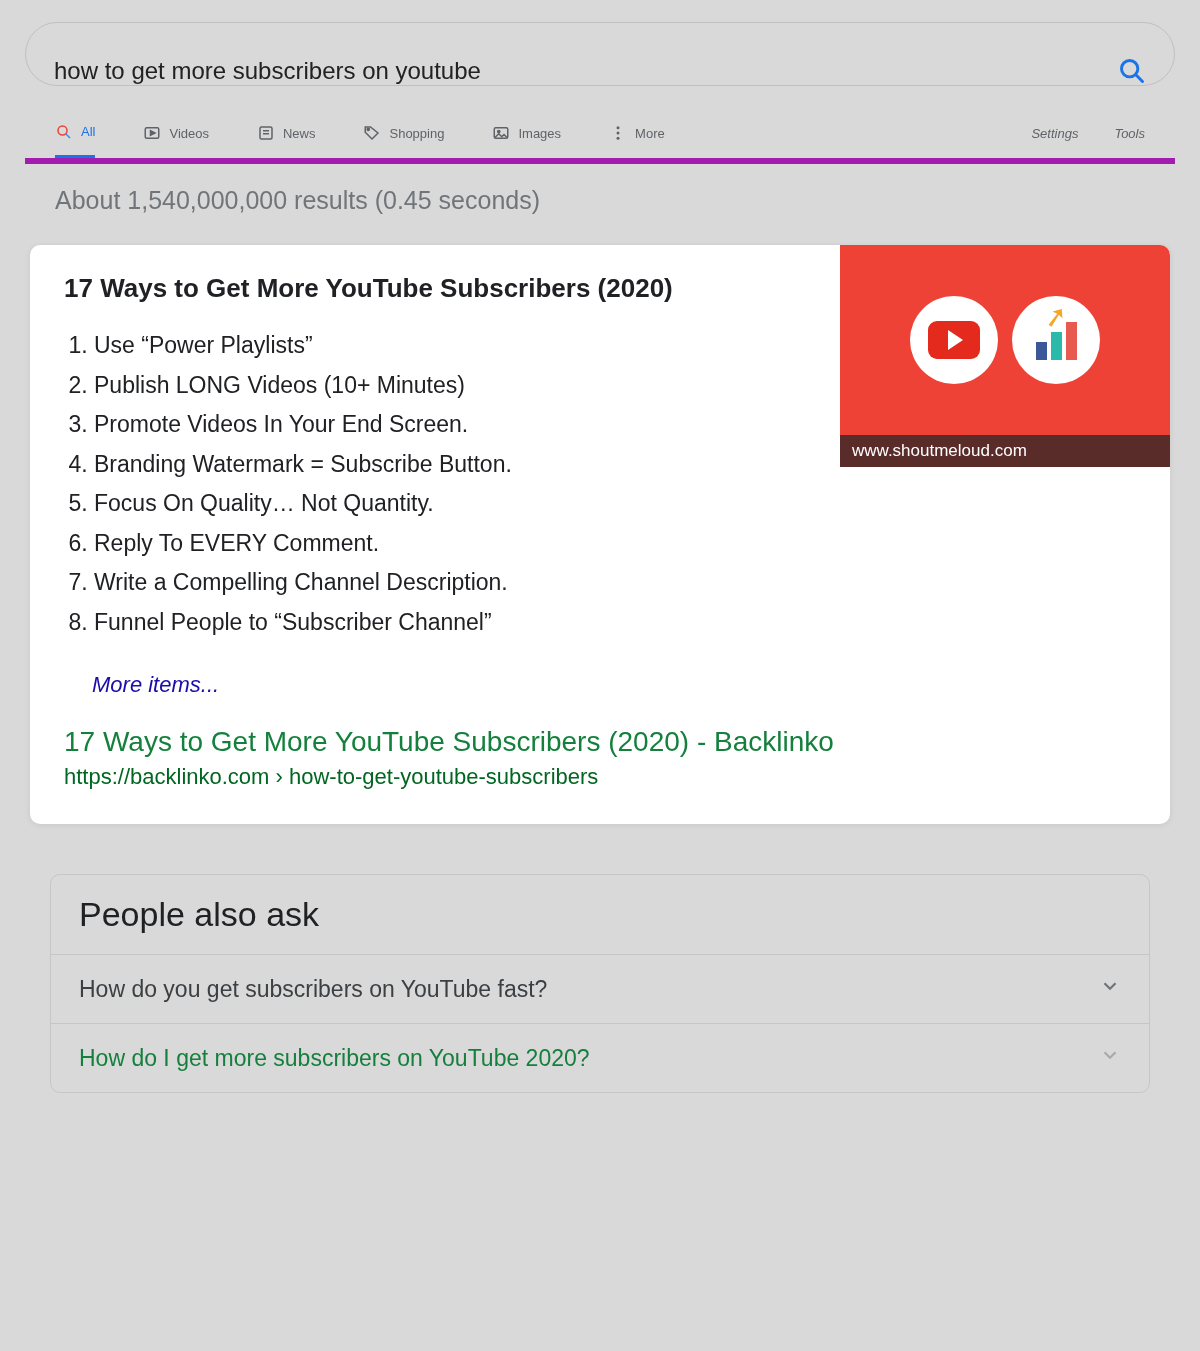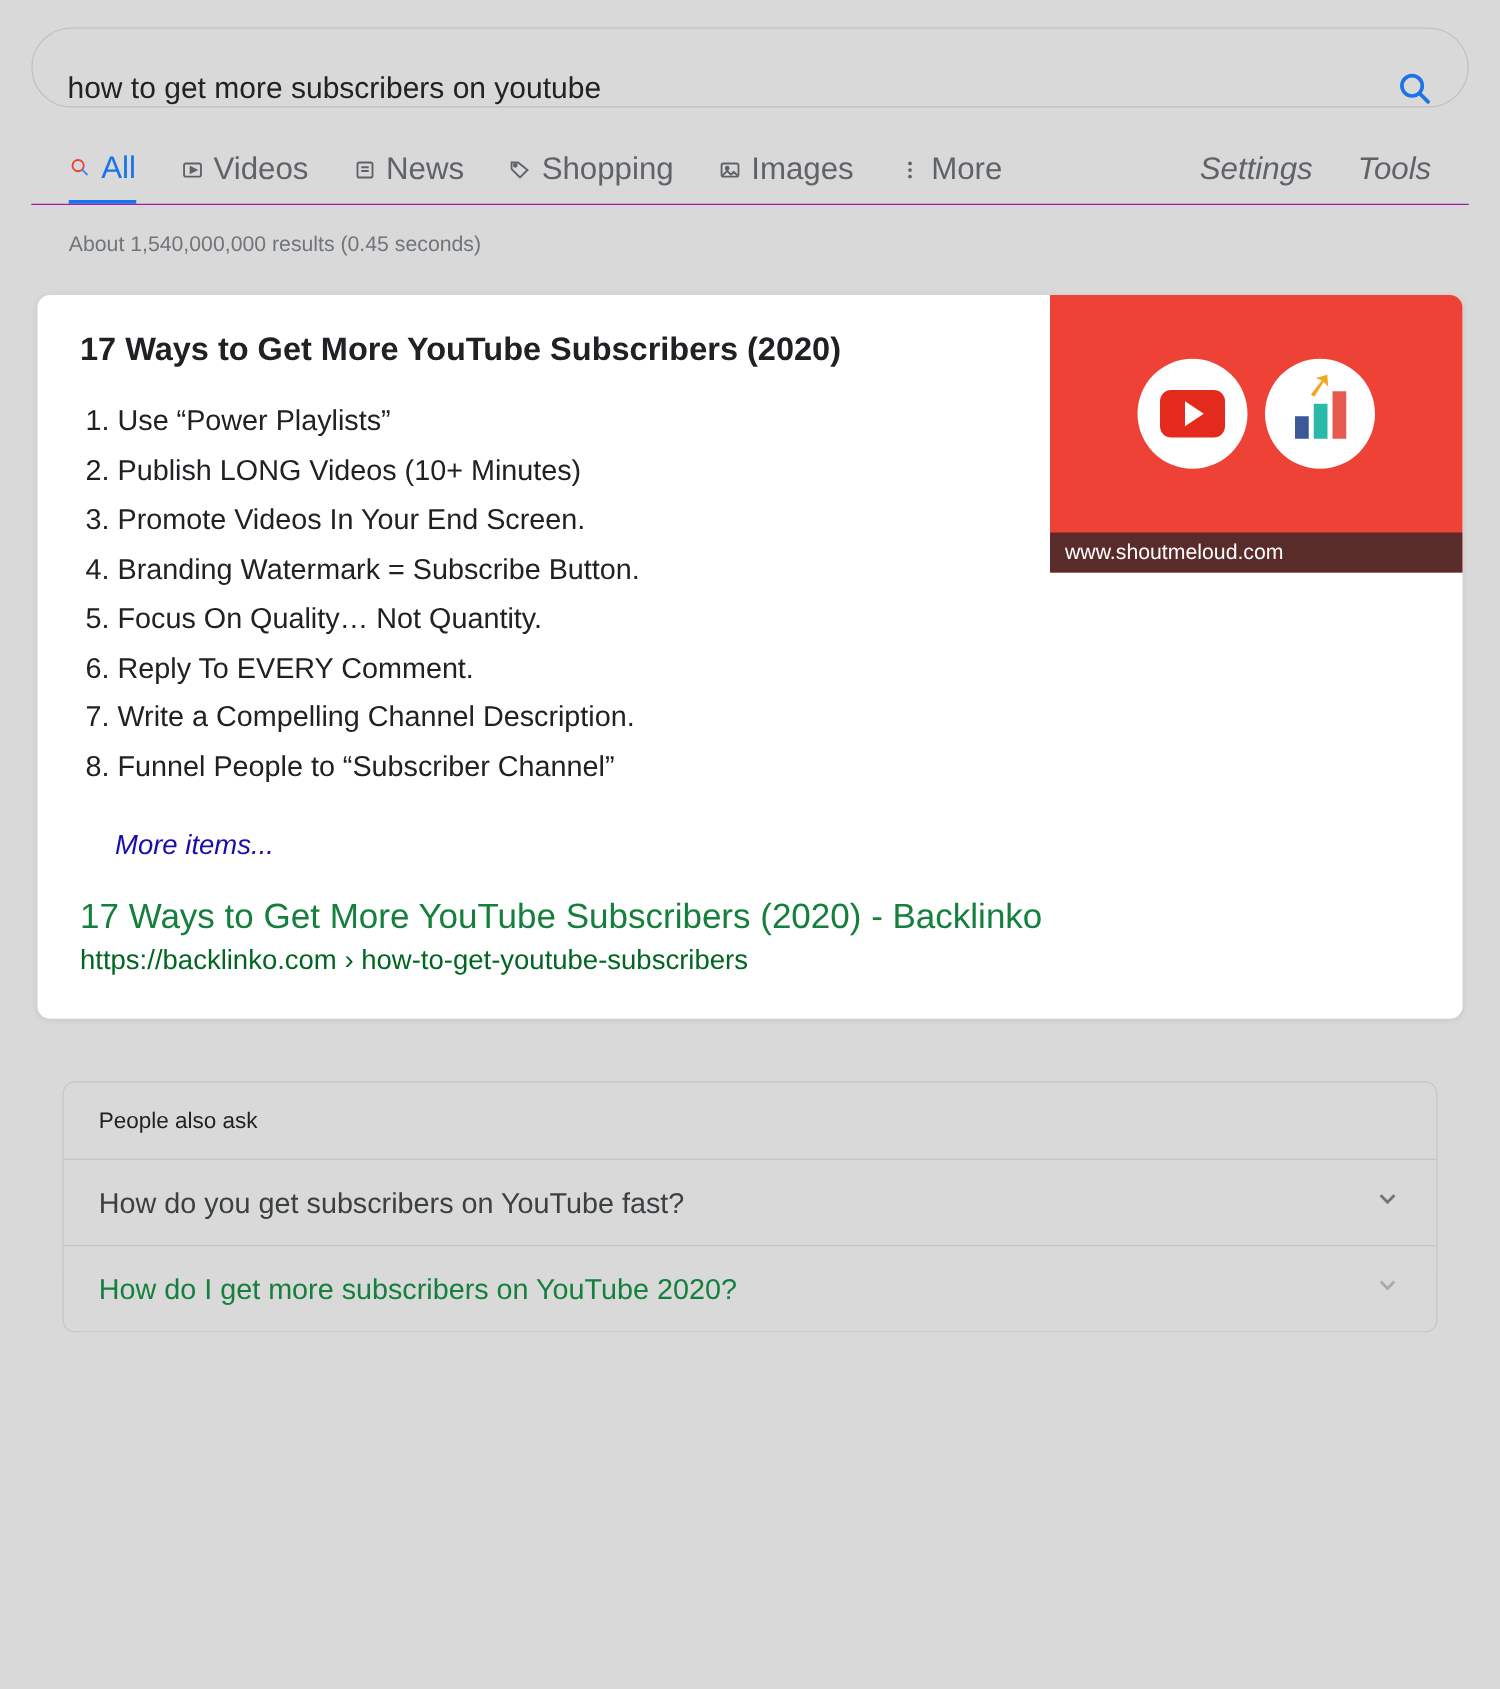--- a/index.html
+++ b/index.html
@@ -28,25 +28,25 @@
     border: none;
     outline: none;
     font-size: 24px;
     background: transparent;
     color: #222;
   }
   .search-icon svg { display: block; }
   .tabs {
     display: flex;
     align-items: center;
-    gap: 36px;
+    gap: 48px;
     padding: 0 30px;
-    border-bottom: 1px solid #a21caf;
+    border-bottom: 6px solid #a21caf;
     height: 56px;
-    font-size: 25px;
+    font-size: 13px;
     color: #5f6368;
   }
   .tab {
     display: flex;
     align-items: center;
     gap: 8px;
     height: 100%;
     cursor: pointer;
   }
   .tab.active {
@@ -55,21 +55,21 @@
   }
   .tab svg { flex-shrink: 0; }
   .tabs-right {
     margin-left: auto;
     display: flex;
     gap: 36px;
     font-style: italic;
   }
   .result-stats {
     color: #70757a;
-    font-size: 17px;
+    font-size: 25px;
     padding: 22px 30px 30px 30px;
   }
   .featured-card {
     background: #fff;
     border-radius: 10px;
     margin: 0 5px 50px 5px;
     padding: 28px 34px 34px 34px;
     position: relative;
     box-shadow: 0 1px 6px rgba(0,0,0,0.08);
   }
@@ -170,21 +170,21 @@
     font-size: 22px;
     margin-top: 6px;
   }
   .paa-box {
     border: 1px solid #c6c6c6;
     border-radius: 10px;
     margin: 0 25px 0 25px;
     background: #d9d9d9;
   }
   .paa-header {
-    font-size: 18px;
+    font-size: 34px;
     color: #202124;
     padding: 20px 28px;
   }
   .paa-item {
     display: flex;
     justify-content: space-between;
     align-items: center;
     border-top: 1px solid #c6c6c6;
     padding: 20px 28px;
     font-size: 23px;

